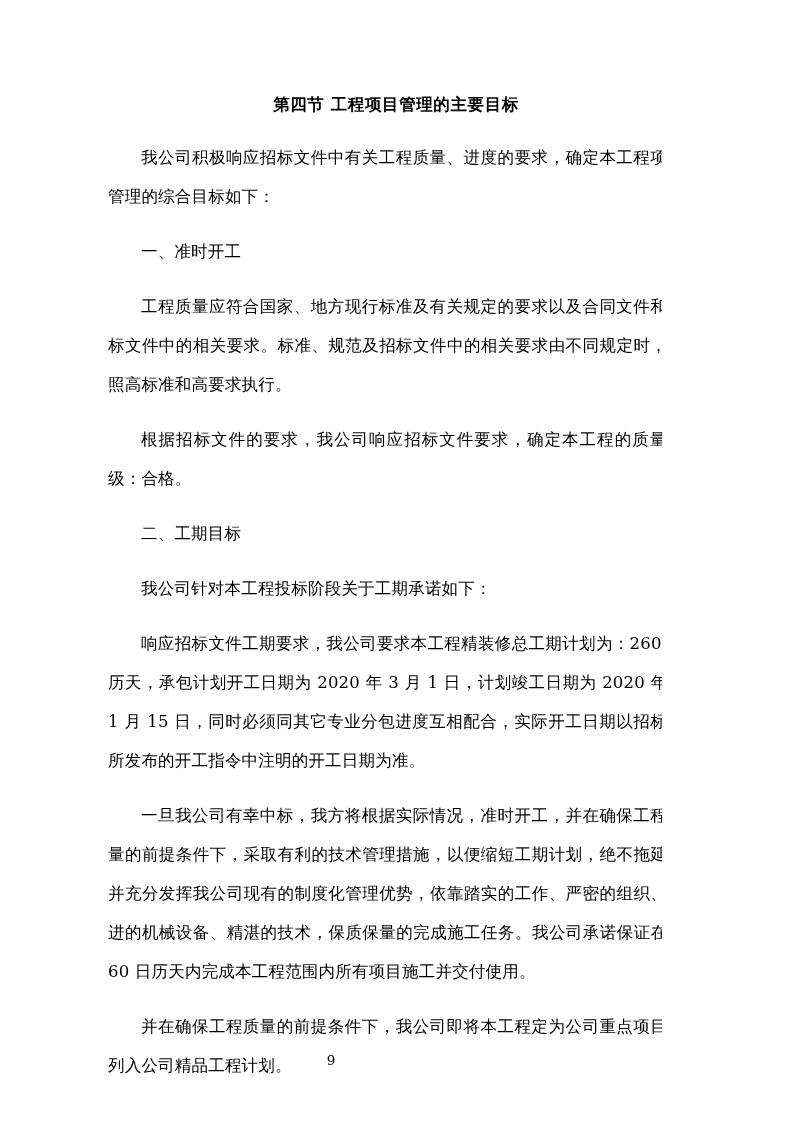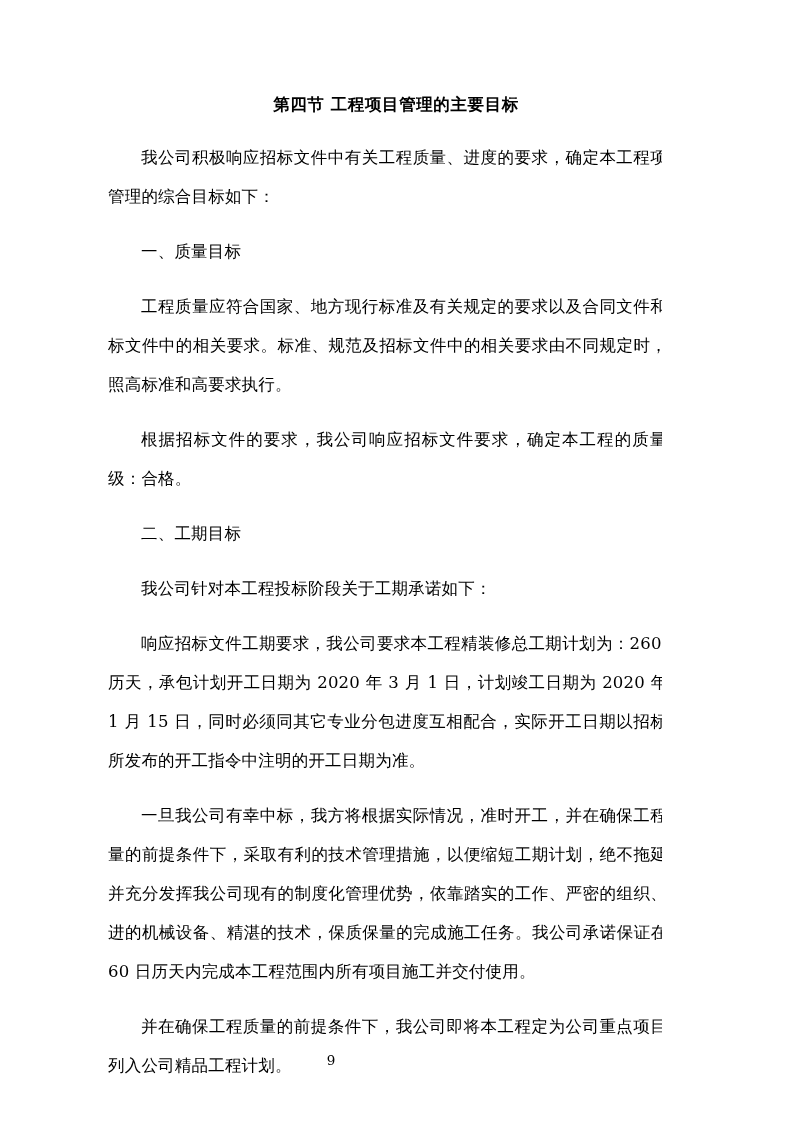--- a/index.html
+++ b/index.html
@@ -54,21 +54,21 @@
     color: #000000;
   }
 </style>
 </head>
 <body>
 
 <div class="page">
   <div class="content">
     <h1 class="doc-title">第四节  工程项目管理的主要目标</h1>
     <p class="para">我公司积极响应招标文件中有关工程质量、进度的要求，确定本工程项目管理的综合目标如下：</p>
-    <p class="para">一、质量目标</p>
+    <p class="para">一、准时开工</p>
     <p class="para">工程质量应符合国家、地方现行标准及有关规定的要求以及合同文件和招标文件中的相关要求。标准、规范及招标文件中的相关要求由不同规定时，按照高标准和高要求执行。</p>
     <p class="para">根据招标文件的要求，我公司响应招标文件要求，确定本工程的质量等级：合格。</p>
     <p class="para">二、工期目标</p>
     <p class="para">我公司针对本工程投标阶段关于工期承诺如下：</p>
     <p class="para">响应招标文件工期要求，我公司要求本工程精装修总工期计划为：260 日历天，承包计划开工日期为 2020 年 3 月 1 日，计划竣工日期为 2020 年 11 月 15 日，同时必须同其它专业分包进度互相配合，实际开工日期以招标人所发布的开工指令中注明的开工日期为准。</p>
     <p class="para">一旦我公司有幸中标，我方将根据实际情况，准时开工，并在确保工程质量的前提条件下，采取有利的技术管理措施，以便缩短工期计划，绝不拖延。并充分发挥我公司现有的制度化管理优势，依靠踏实的工作、严密的组织、先进的机械设备、精湛的技术，保质保量的完成施工任务。我公司承诺保证在 260 日历天内完成本工程范围内所有项目施工并交付使用。</p>
     <p class="para">并在确保工程质量的前提条件下，我公司即将本工程定为公司重点项目，列入公司精品工程计划。</p>
   </div>
   <div class="page-number">9</div>
 </div>

